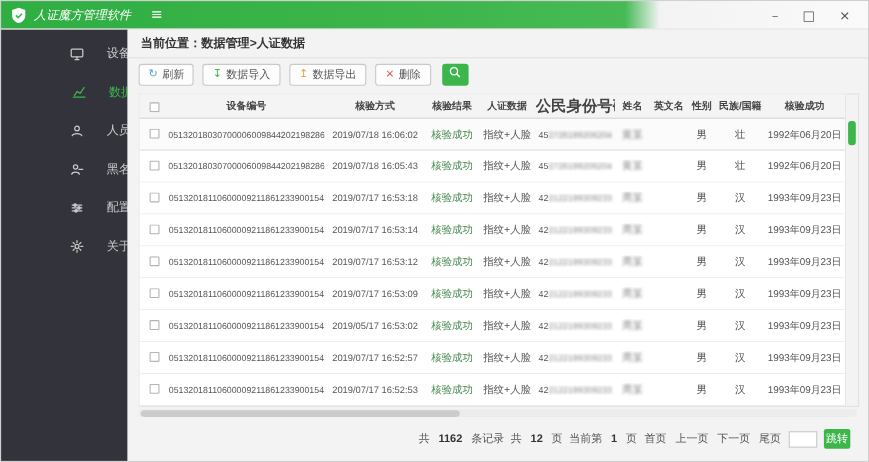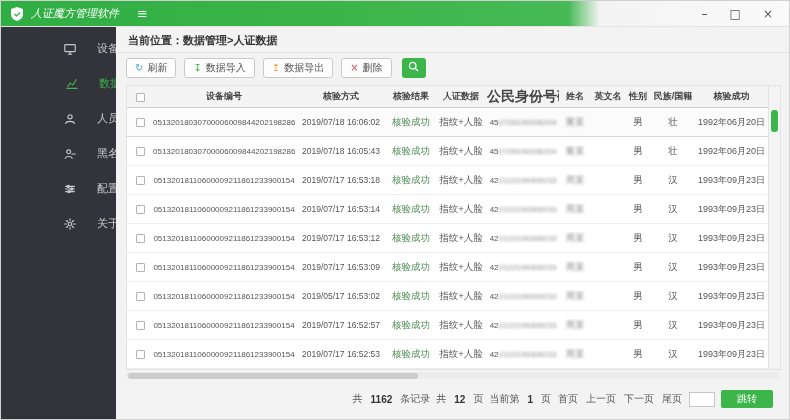--- a/index.html
+++ b/index.html
@@ -57,21 +57,21 @@
   .vscroll { width:12px; flex:0 0 12px; background:#f3f3f3; border:1px solid #e2e2e2; border-left:none; position:relative; }
   .vthumb { position:absolute; top:24px; left:2px; width:7px; height:22px; background:#3cb54a; border-radius:3px; cursor:pointer; }
   .hscroll { height:8px; margin:2px 10px 0 10px; background:#ececec; border-radius:4px; position:relative; }
   .hthumb { position:absolute; left:2px; top:1px; height:6px; width:290px; background:#cccccc; border-radius:3px; cursor:pointer; }
 
   
   .pagination { height:40px; flex:0 0 40px; display:flex; align-items:center; justify-content:flex-end; gap:6px; padding-right:16px; font-size:10px; color:#555; }
   .pg-num { font-weight:bold; color:#333; margin:0 2px; }
   .pg-link { cursor:pointer; margin:0 1px; }
   .jump-input { width:26px; height:15px; border:1px solid #c6c6c6; background:#fff; font-size:9px; }
-  .jump-btn { background:#3cb54a; color:#fff; border:none; padding:2px 16px; border-radius:2px; font-size:10px; cursor:pointer; }
+  .jump-btn { background:#3cb54a; color:#fff; border:none; padding:2px 2px; border-radius:2px; font-size:10px; cursor:pointer; }
 </style>
 </head>
 <body>
 
 <div class="window">
 
   <div class="titlebar">
     <span class="logo">
       <svg viewBox="0 0 16 16">
           <path d="M8 1l6 2v5c0 4-3 6-6 7-3-1-6-3-6-7V3z" fill="#ffffff"></path>

